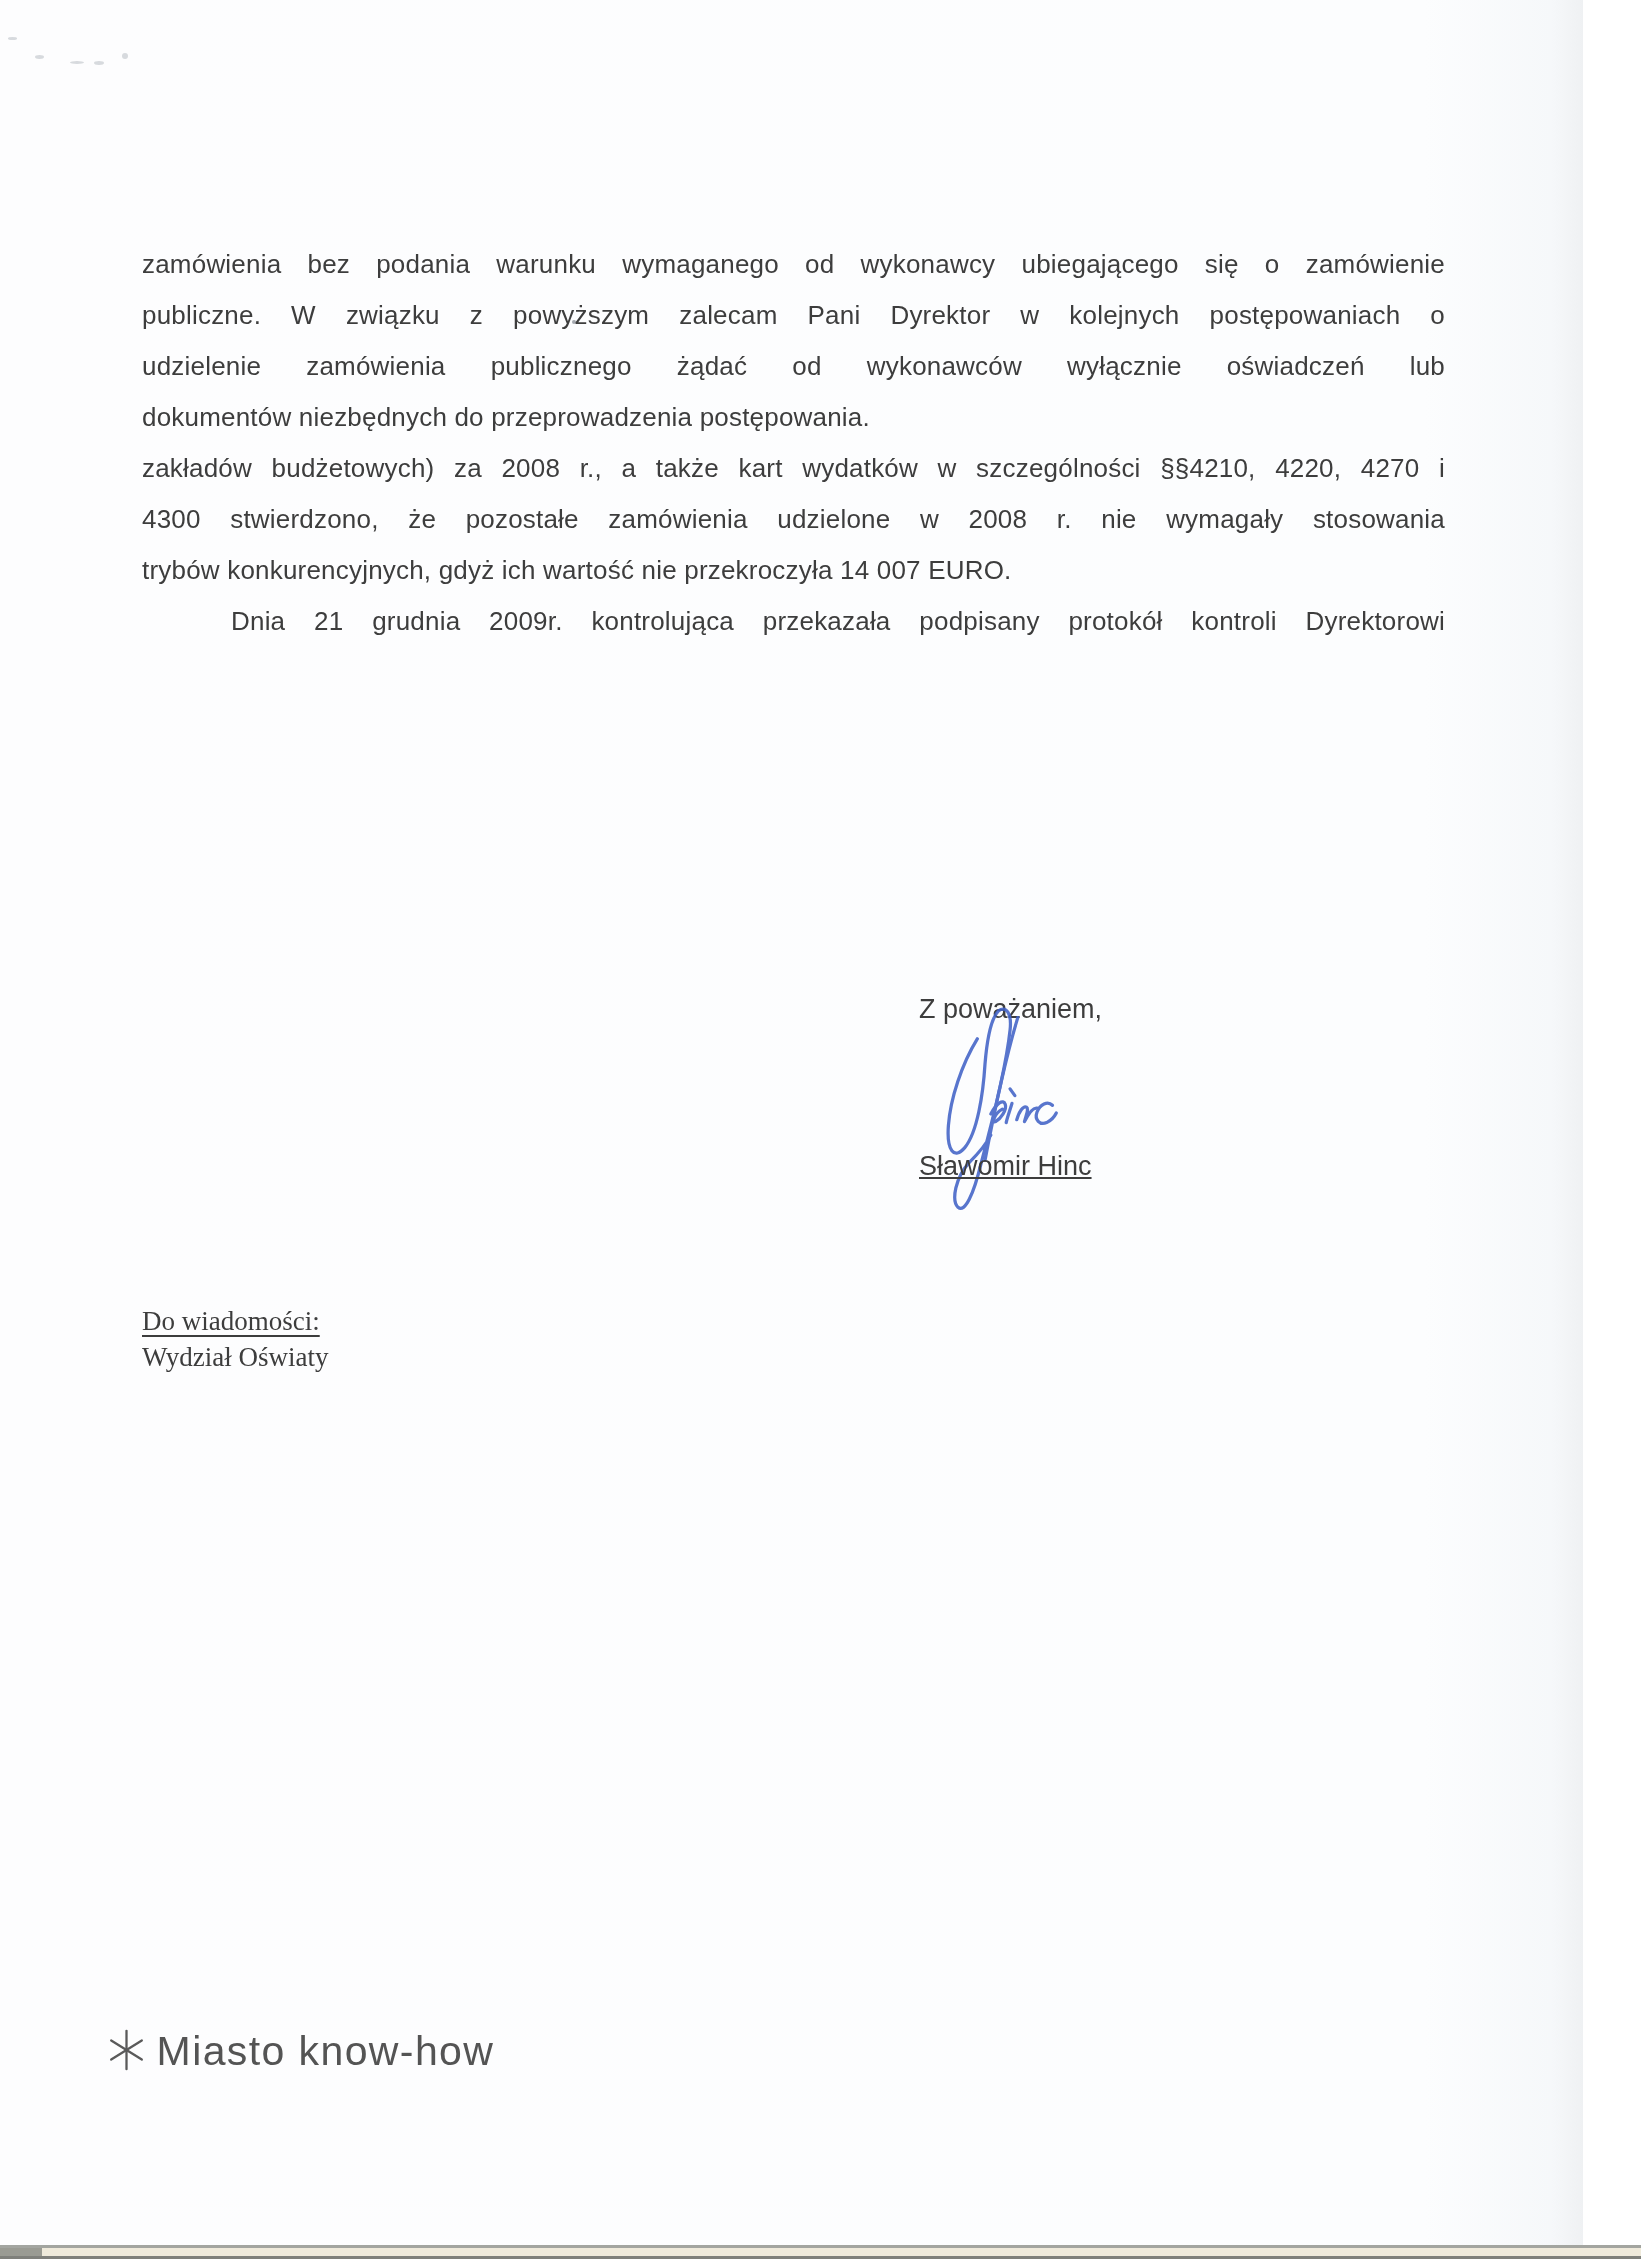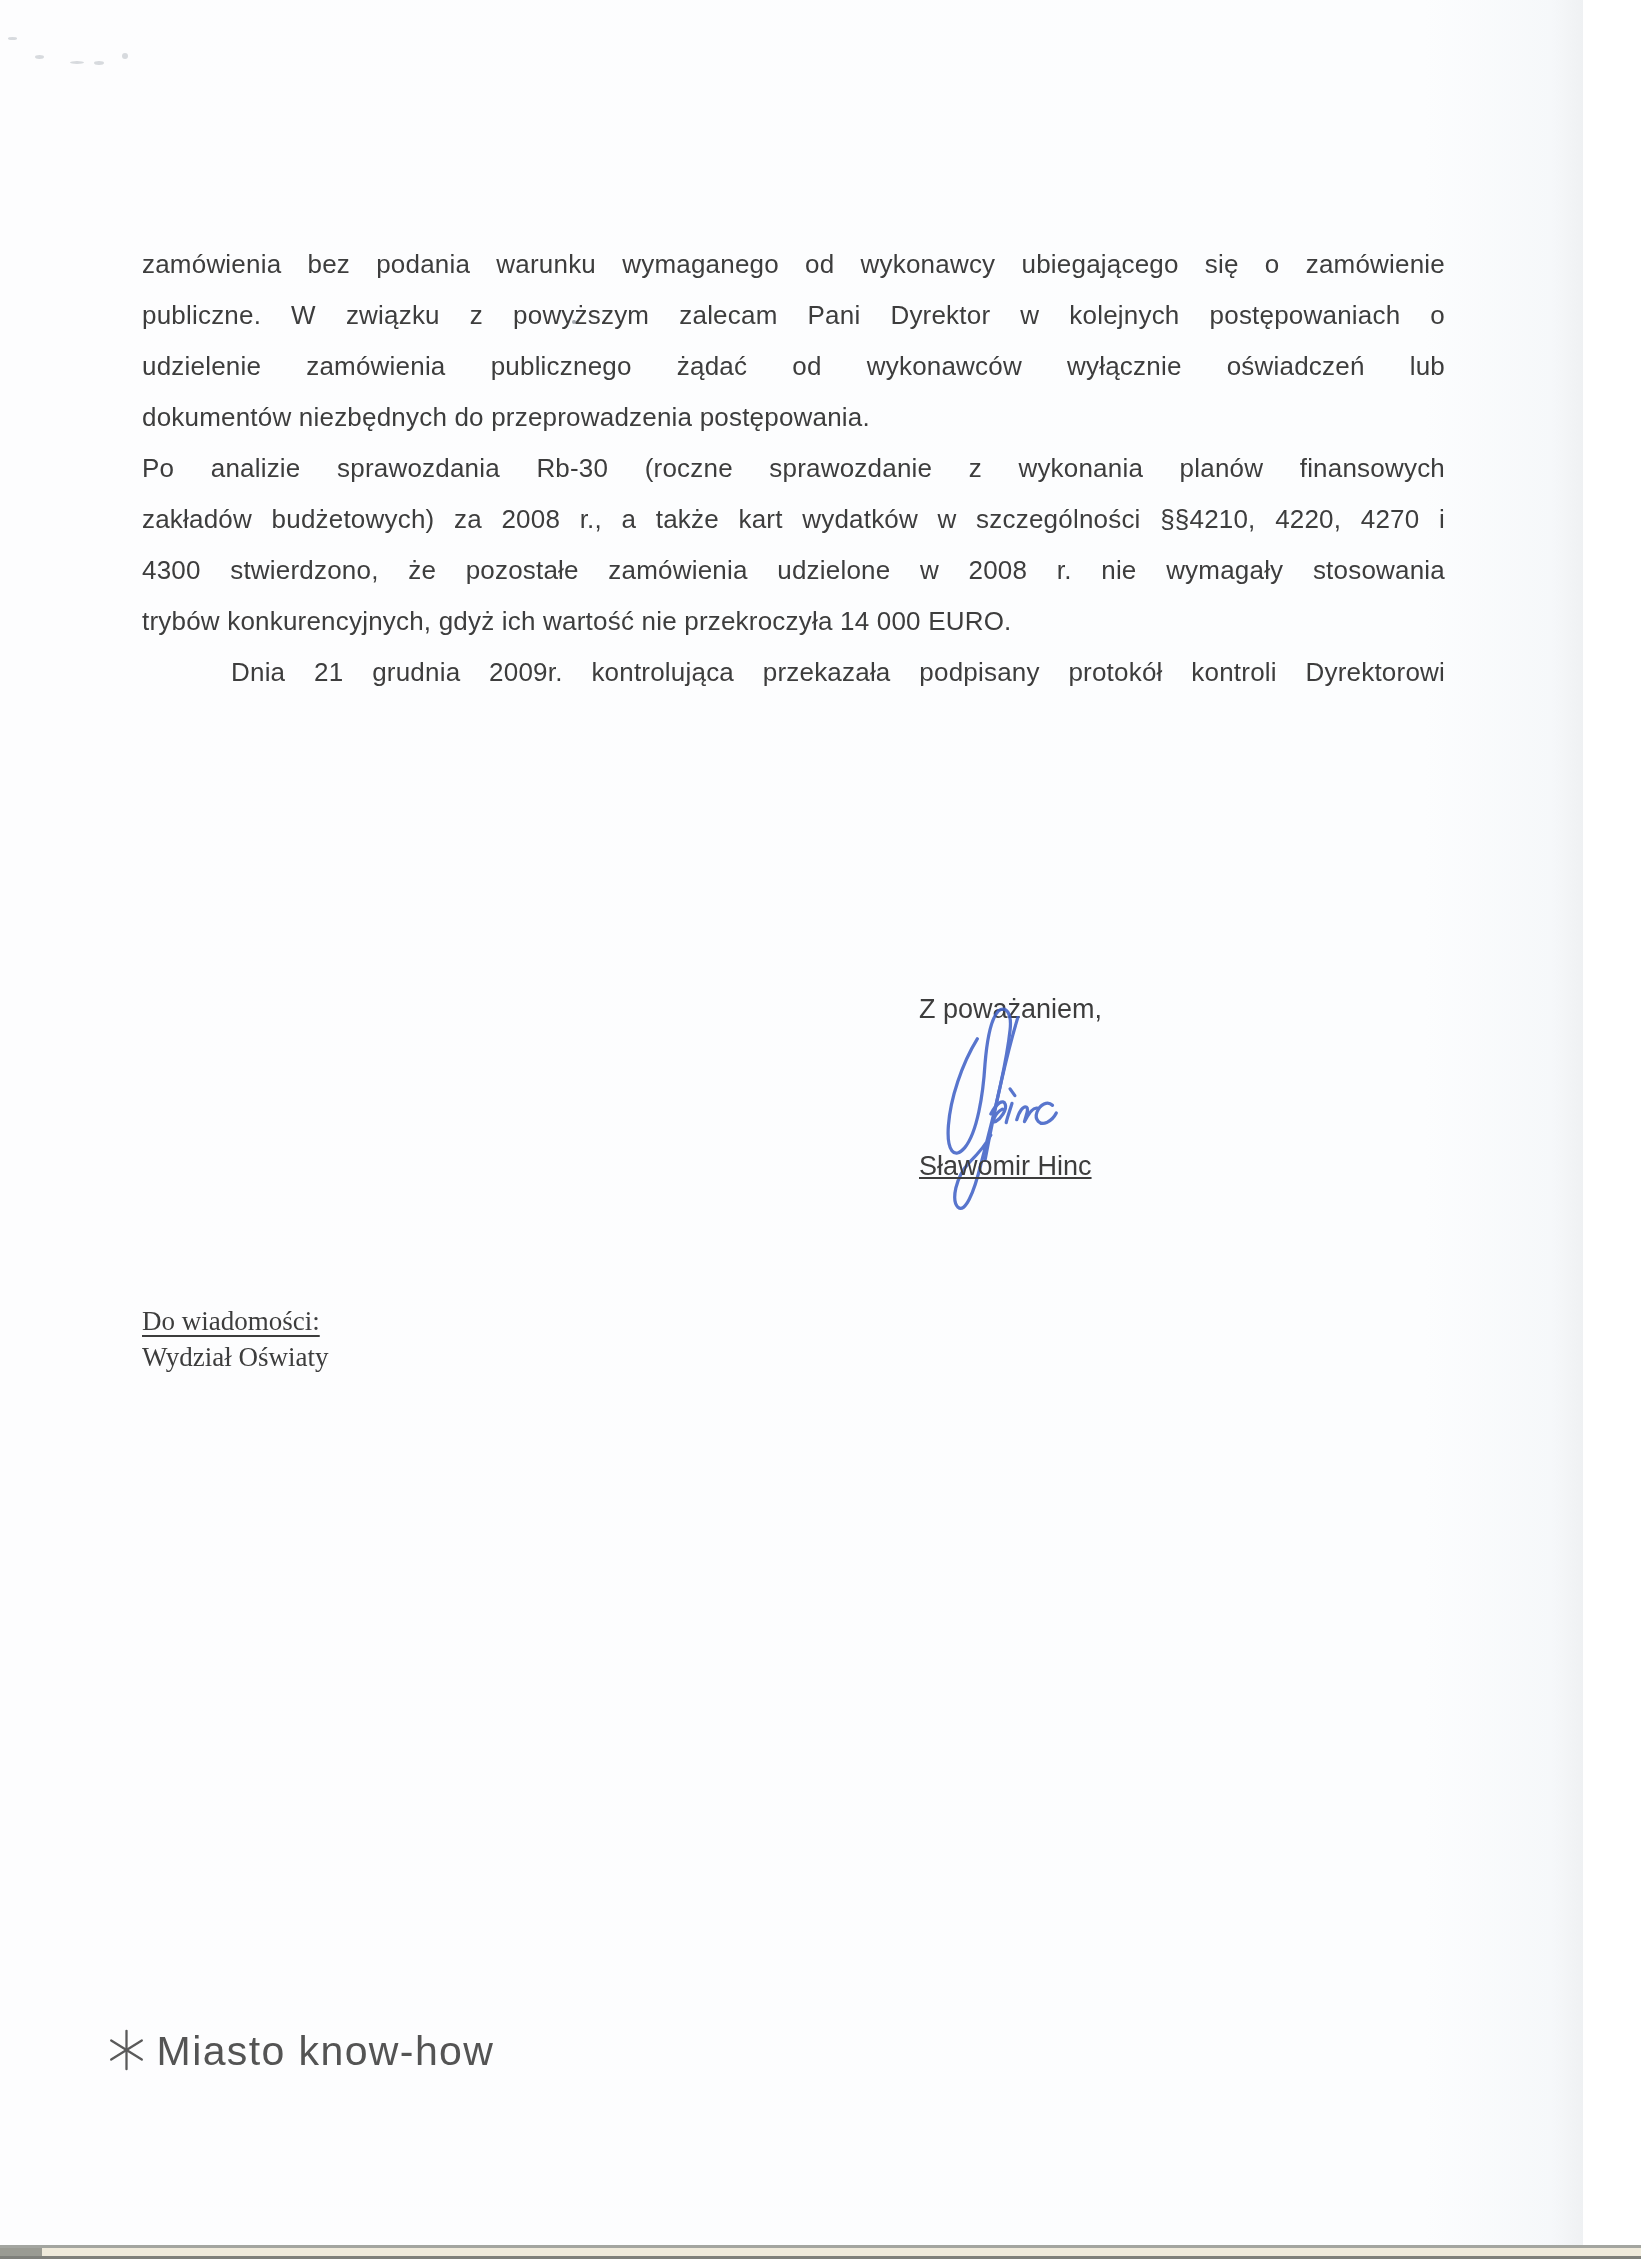--- a/index.html
+++ b/index.html
@@ -113,24 +113,23 @@
     <span class="artifact" style="left:572px; top:320px; width:3.9px; height:3.9px; opacity:0.8; background:#8e949c;"></span>
 
     <div class="letter-body">
         <div class="para">
           <div class="line jl">zamówienia bez podania warunku wymaganego od wykonawcy ubiegającego się o zamówienie</div>
           <div class="line jl">publiczne. W związku z powyższym zalecam Pani Dyrektor w kolejnych postępowaniach o</div>
           <div class="line jl">udzielenie zamówienia publicznego żądać od wykonawców wyłącznie oświadczeń lub</div>
           <div class="line">dokumentów niezbędnych do przeprowadzenia postępowania.</div>
         </div>
         <div class="para">
-          <div class="line jl">Po analizie sprawozdania Rb-30 (roczne sprawozdanie z wykonania planów finansowych</div>
           <div class="line jl">zakładów budżetowych) za 2008 r., a także kart wydatków w szczególności §§4210, 4220, 4270 i</div>
           <div class="line jl">4300 stwierdzono, że pozostałe zamówienia udzielone w 2008 r. nie wymagały stosowania</div>
-          <div class="line">trybów konkurencyjnych, gdyż ich wartość nie przekroczyła 14 000 EURO.</div>
+          <div class="line">trybów konkurencyjnych, gdyż ich wartość nie przekroczyła 14 007 EURO.</div>
         </div>
         <div class="para">
           <div class="line jl">Dnia 21 grudnia 2009r. kontrolująca przekazała podpisany protokół kontroli Dyrektorowi</div>
         </div>
       </div>
 
     <div class="closing-salutation">Z poważaniem,</div>
 
     <svg class="signature-svg" viewBox="0 0 136 220" fill="none">
       <g stroke="#4263c7" stroke-width="3.4" stroke-linecap="round" stroke-linejoin="round" opacity="0.88">

